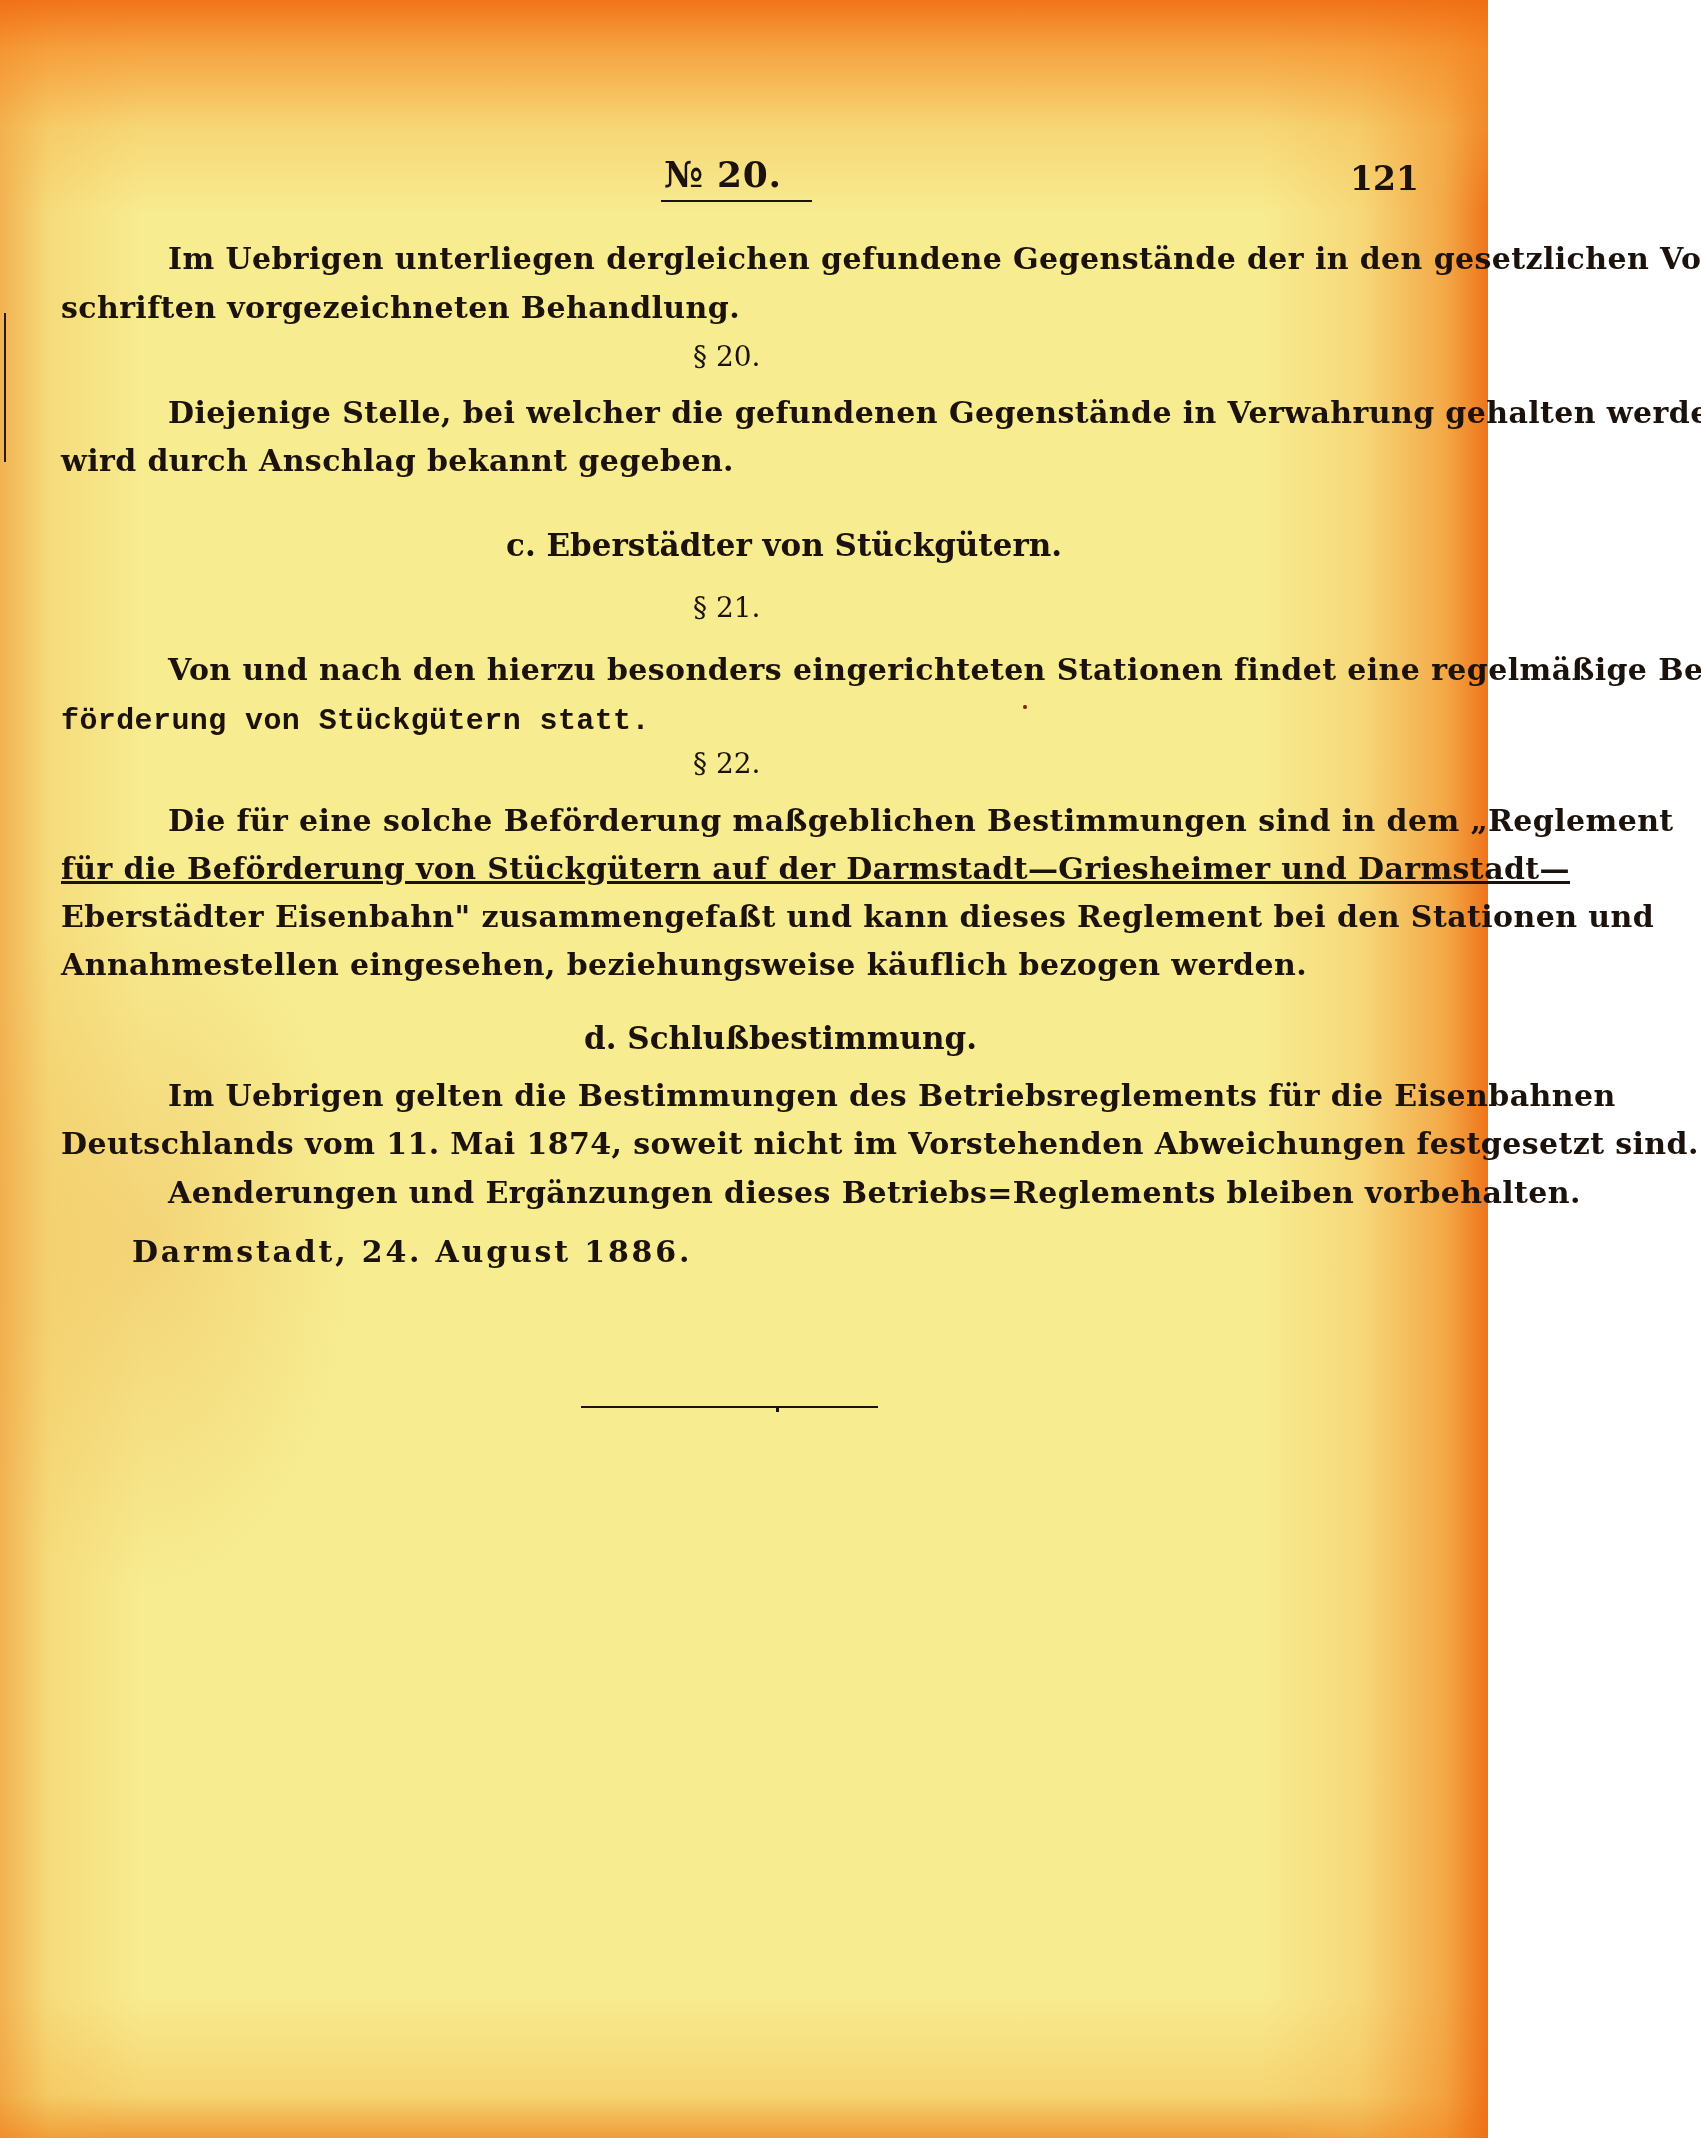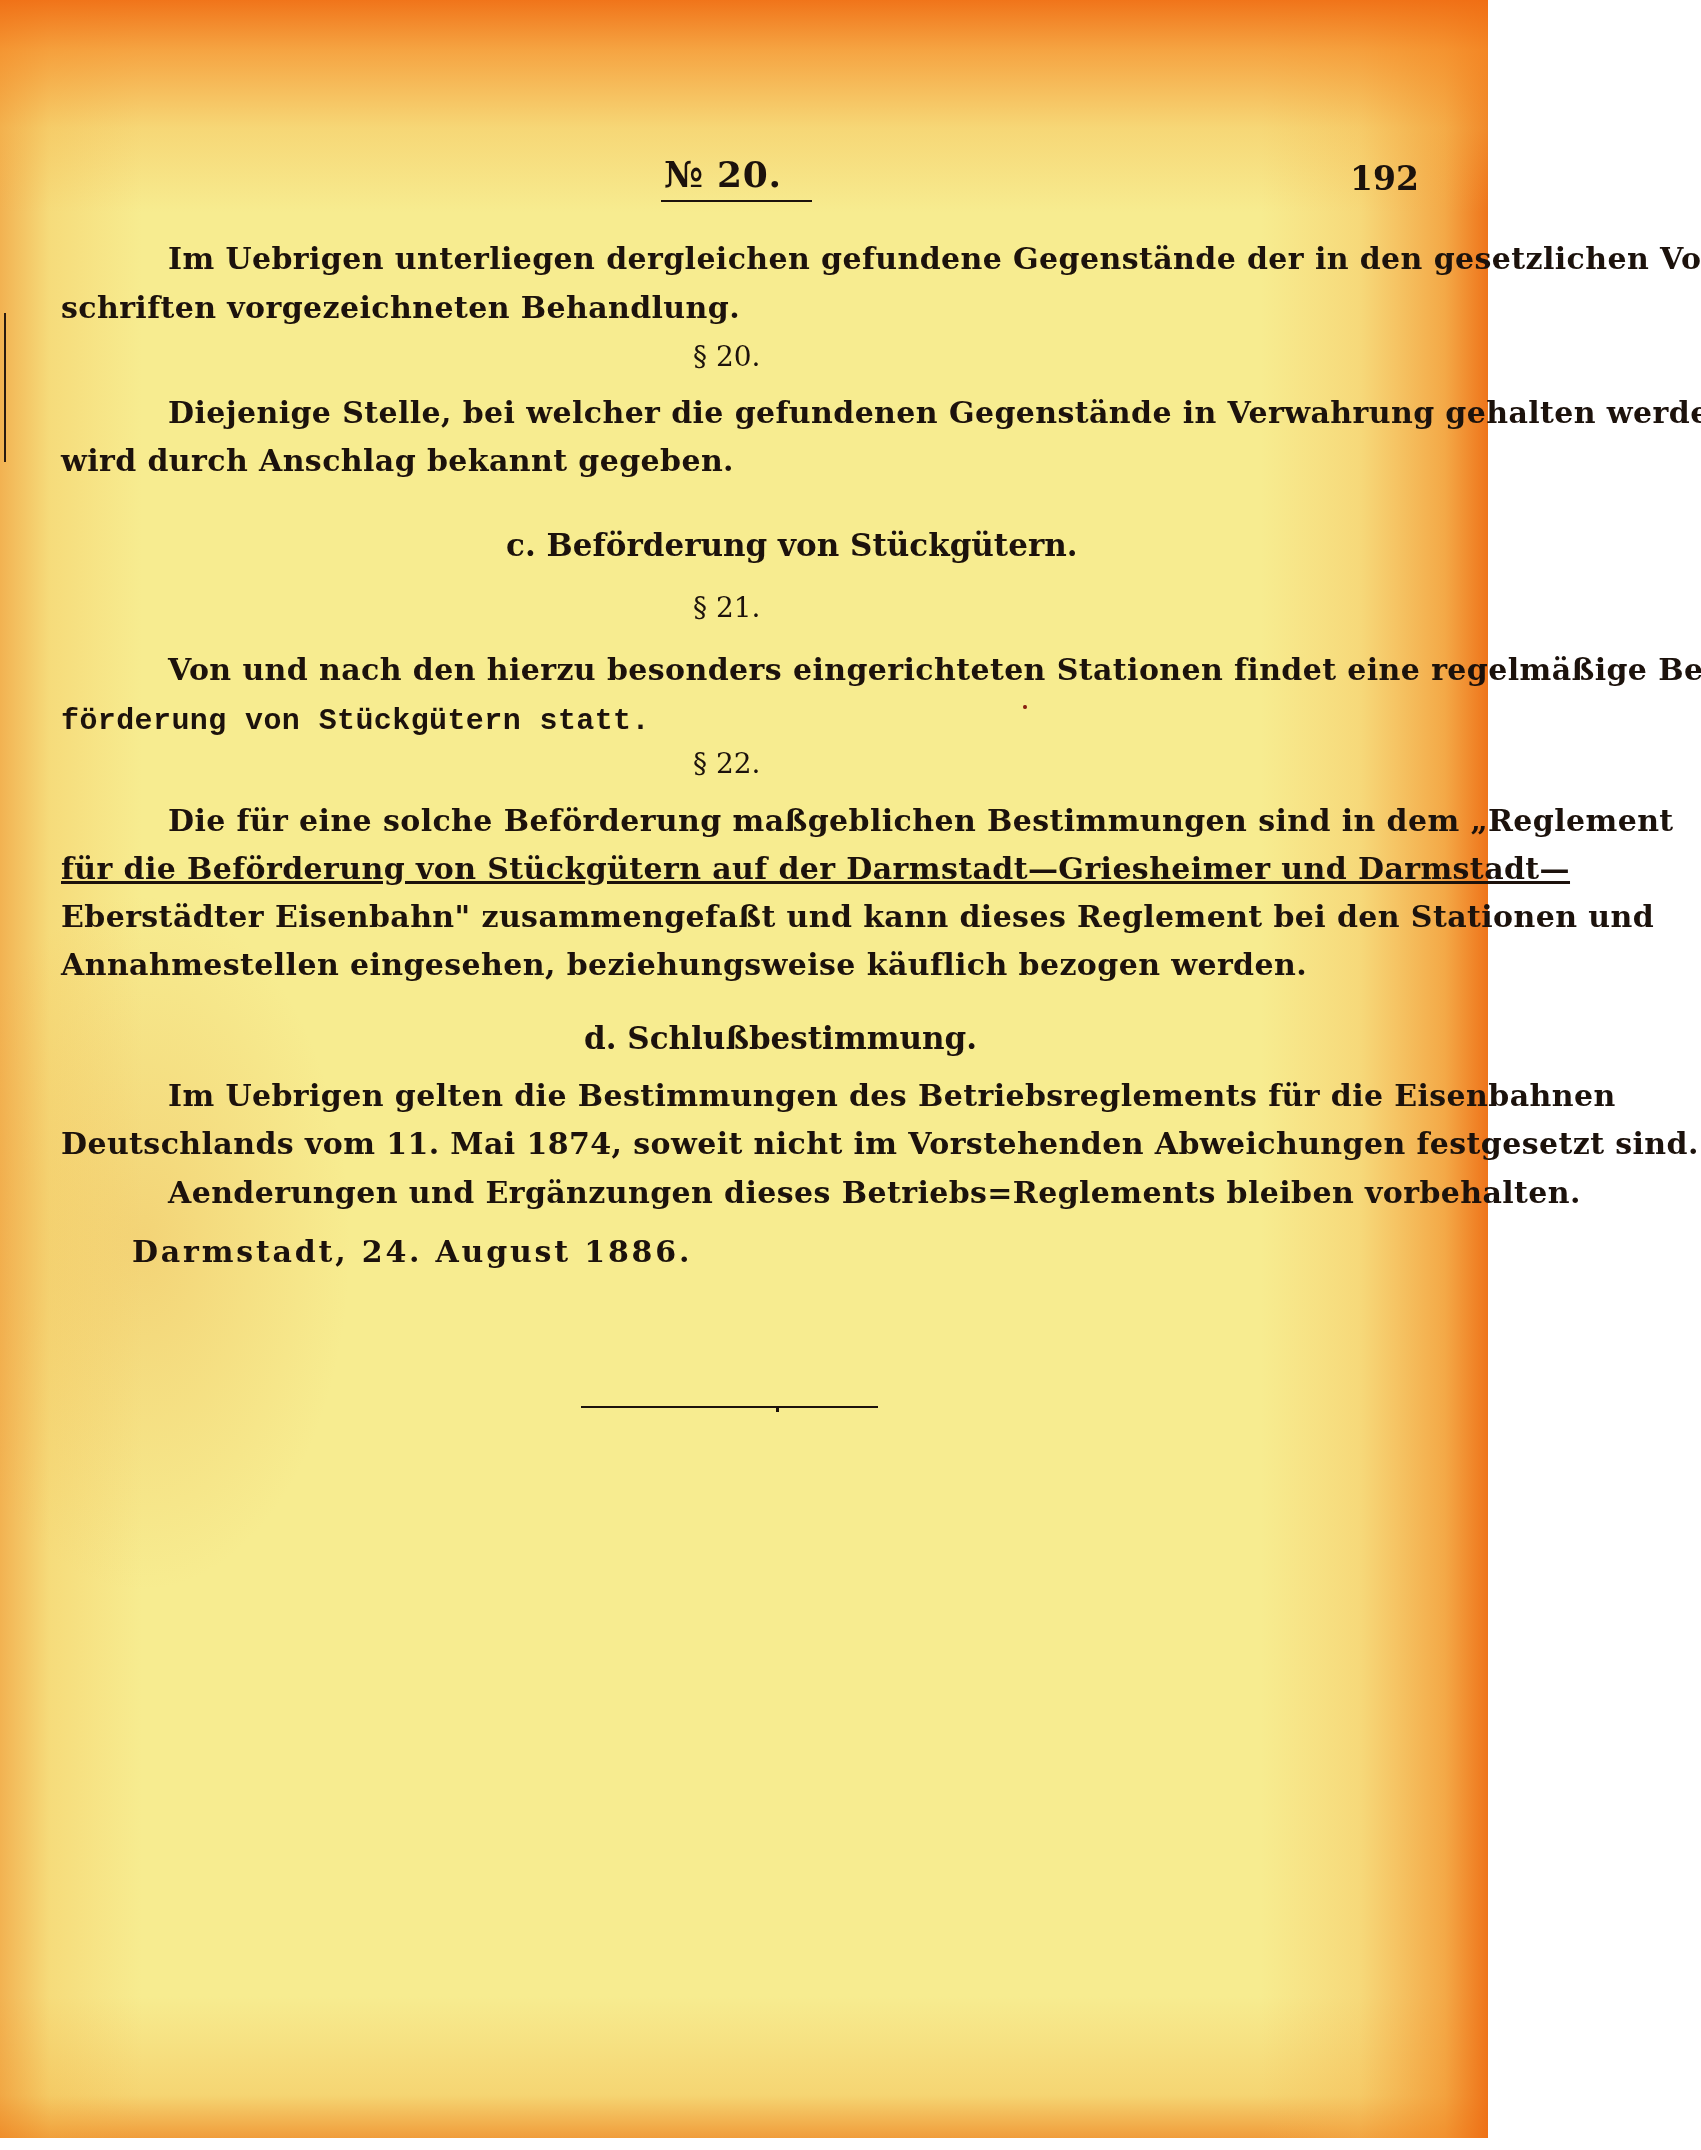--- a/index.html
+++ b/index.html
@@ -102,30 +102,30 @@
   </style>
 </head>
 <body>
 
 <div class="page">
 
   <div class="left-mark"></div>
 
   <div class="text header-no">№ 20.</div>
   <div class="header-rule"></div>
-  <div class="text page-num">192</div>
+  <div class="text page-num">121</div>
 
   <div class="text body-line justify" style="left:168px; top:241px;">Im Uebrigen unterliegen dergleichen gefundene Gegenstände der in den gesetzlichen Vor=</div>
   <div class="text body-line" style="left:61px; top:290px;">schriften vorgezeichneten Behandlung.</div>
 
   <div class="text para-sign" style="left:693px; top:340px;">§ 20.</div>
   <div class="text body-line" style="left:168px; top:395px; width:1236px; text-align:justify; text-align-last:justify;">Diejenige Stelle, bei welcher die gefundenen Gegenstände in Verwahrung gehalten werden,</div>
   <div class="text body-line" style="left:61px; top:443px;text-align:right;">wird durch Anschlag bekannt gegeben.</div>
 
-  <div class="text heading" style="left:506px; top:527px;">c. Beförderung von Stückgütern.</div>
+  <div class="text heading" style="left:506px; top:527px;">c. Eberstädter von Stückgütern.</div>
 
   <div class="text para-sign" style="left:693px; top:591px;">§ 21.</div>
   <div class="text body-line" style="left:168px; top:652px; width:1236px; text-align:justify; text-align-last:justify;">Von und nach den hierzu besonders eingerichteten Stationen findet eine regelmäßige Be=</div>
   <div class="text body-line" style="left:61px; top:704px;font-family:Liberation Mono, monospace;">förderung von Stückgütern statt.</div>
   <div class="spot" style="left:1023px; top:705px; width:3.6px; height:4.3px;"></div>
 
   <div class="text para-sign" style="left:693px; top:747px;">§ 22.</div>
   <div class="text body-line" style="left:168px; top:803px; width:1236px; text-align:justify; text-align-last:justify;">Die für eine solche Beförderung maßgeblichen Bestimmungen sind in dem „Reglement</div>
   <div class="text body-line" style="left:61px; top:851px; width:1342px; text-align:justify; text-align-last:justify;text-decoration:underline;">für die Beförderung von Stückgütern auf der Darmstadt—Griesheimer und Darmstadt—</div>
   <div class="text body-line" style="left:61px; top:899px; width:1342px; text-align:justify; text-align-last:justify;">Eberstädter Eisenbahn" zusammengefaßt und kann dieses Reglement bei den Stationen und</div>

